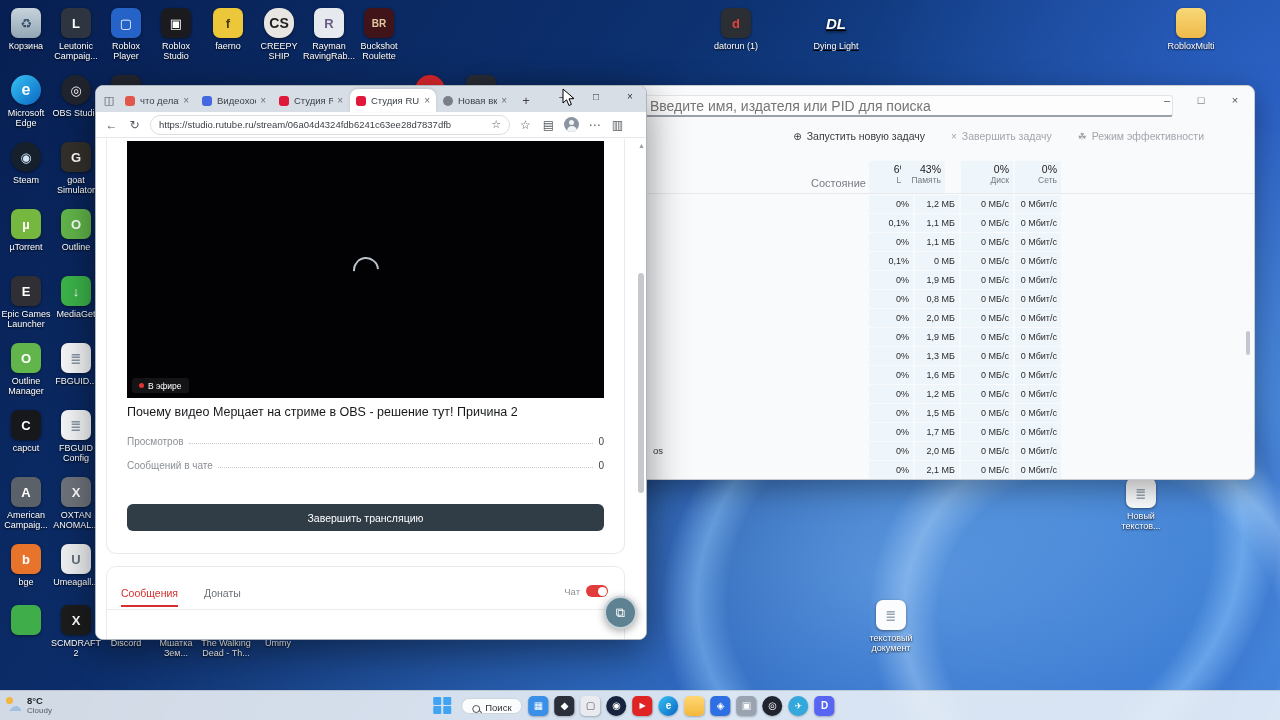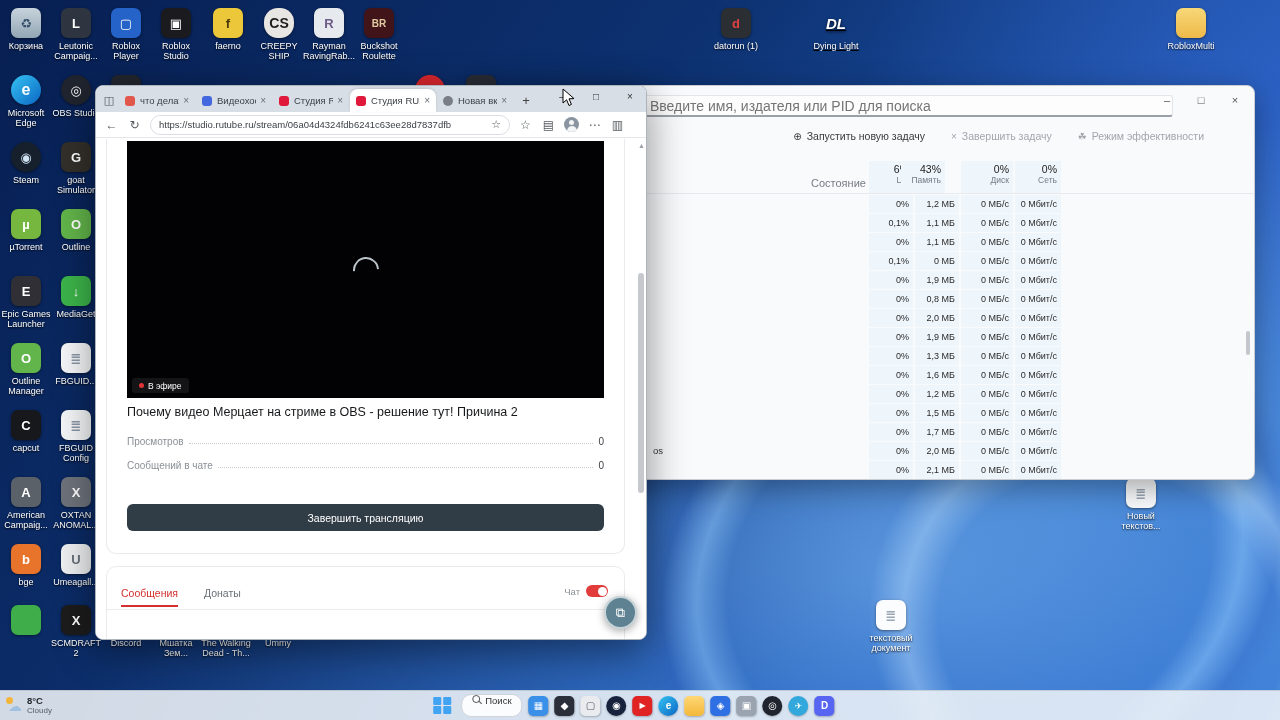--- a/index.html
+++ b/index.html
@@ -109,22 +109,22 @@
 .weather{position:absolute;left:8px;top:3px;display:flex;align-items:center;gap:5px;height:24px;cursor:pointer}
 .wicon{position:relative;font-size:14px;color:#9fc0e0;line-height:1}
 .wicon .sun{position:absolute;left:-2px;top:-2px;width:7px;height:7px;border-radius:50%;background:#f3b53c;z-index:-1}
 .wtxt{display:flex;flex-direction:column;line-height:1.1}
 .wtxt b{font-size:9.5px;color:#1f2328}
 .wtxt u{text-decoration:none;font-size:8px;color:#555c66}
 .tb-center{position:absolute;left:50%;top:0;height:100%;display:flex;align-items:center;gap:6px;transform:translateX(-52%)}
 .tb-start{width:26px;height:26px;display:flex;align-items:center;justify-content:center;cursor:pointer}
 .winlogo{display:grid;grid-template-columns:8px 8px;grid-template-rows:8px 8px;gap:1.5px}
 .winlogo i{background:#41a4f2;border-radius:1px}
-.tb-search{height:23px;border-radius:10px;background:rgba(255,255,255,.9);border:1px solid #cfd4db;display:flex;
- align-items:flex-start;gap:5px;padding:0 10px;font-size:9.5px;color:#333;cursor:pointer}
+.tb-search{height:16px;border-radius:10px;background:rgba(255,255,255,.9);border:1px solid #cfd4db;display:flex;
+ align-items:flex-end;gap:5px;padding:0 10px;font-size:9.5px;color:#333;cursor:pointer}
 .mag{width:8px;height:8px;border:1.2px solid #555;border-radius:50%;position:relative;flex:none}
 .mag::after{content:"";position:absolute;width:4px;height:1.2px;background:#555;transform:rotate(45deg);right:-3px;bottom:-1px}
 .tb-apps{display:flex;gap:6px;align-items:center}
 .tb-app{cursor:pointer}
 .tb-app .tile{width:20px;height:20px;border-radius:5px;font-size:10px;box-shadow:0 1px 2px rgba(0,0,0,.25)}
 
 .cursor{position:absolute;left:562px;top:88px;z-index:30;pointer-events:none}
 </style>
 </head>
 <body>

